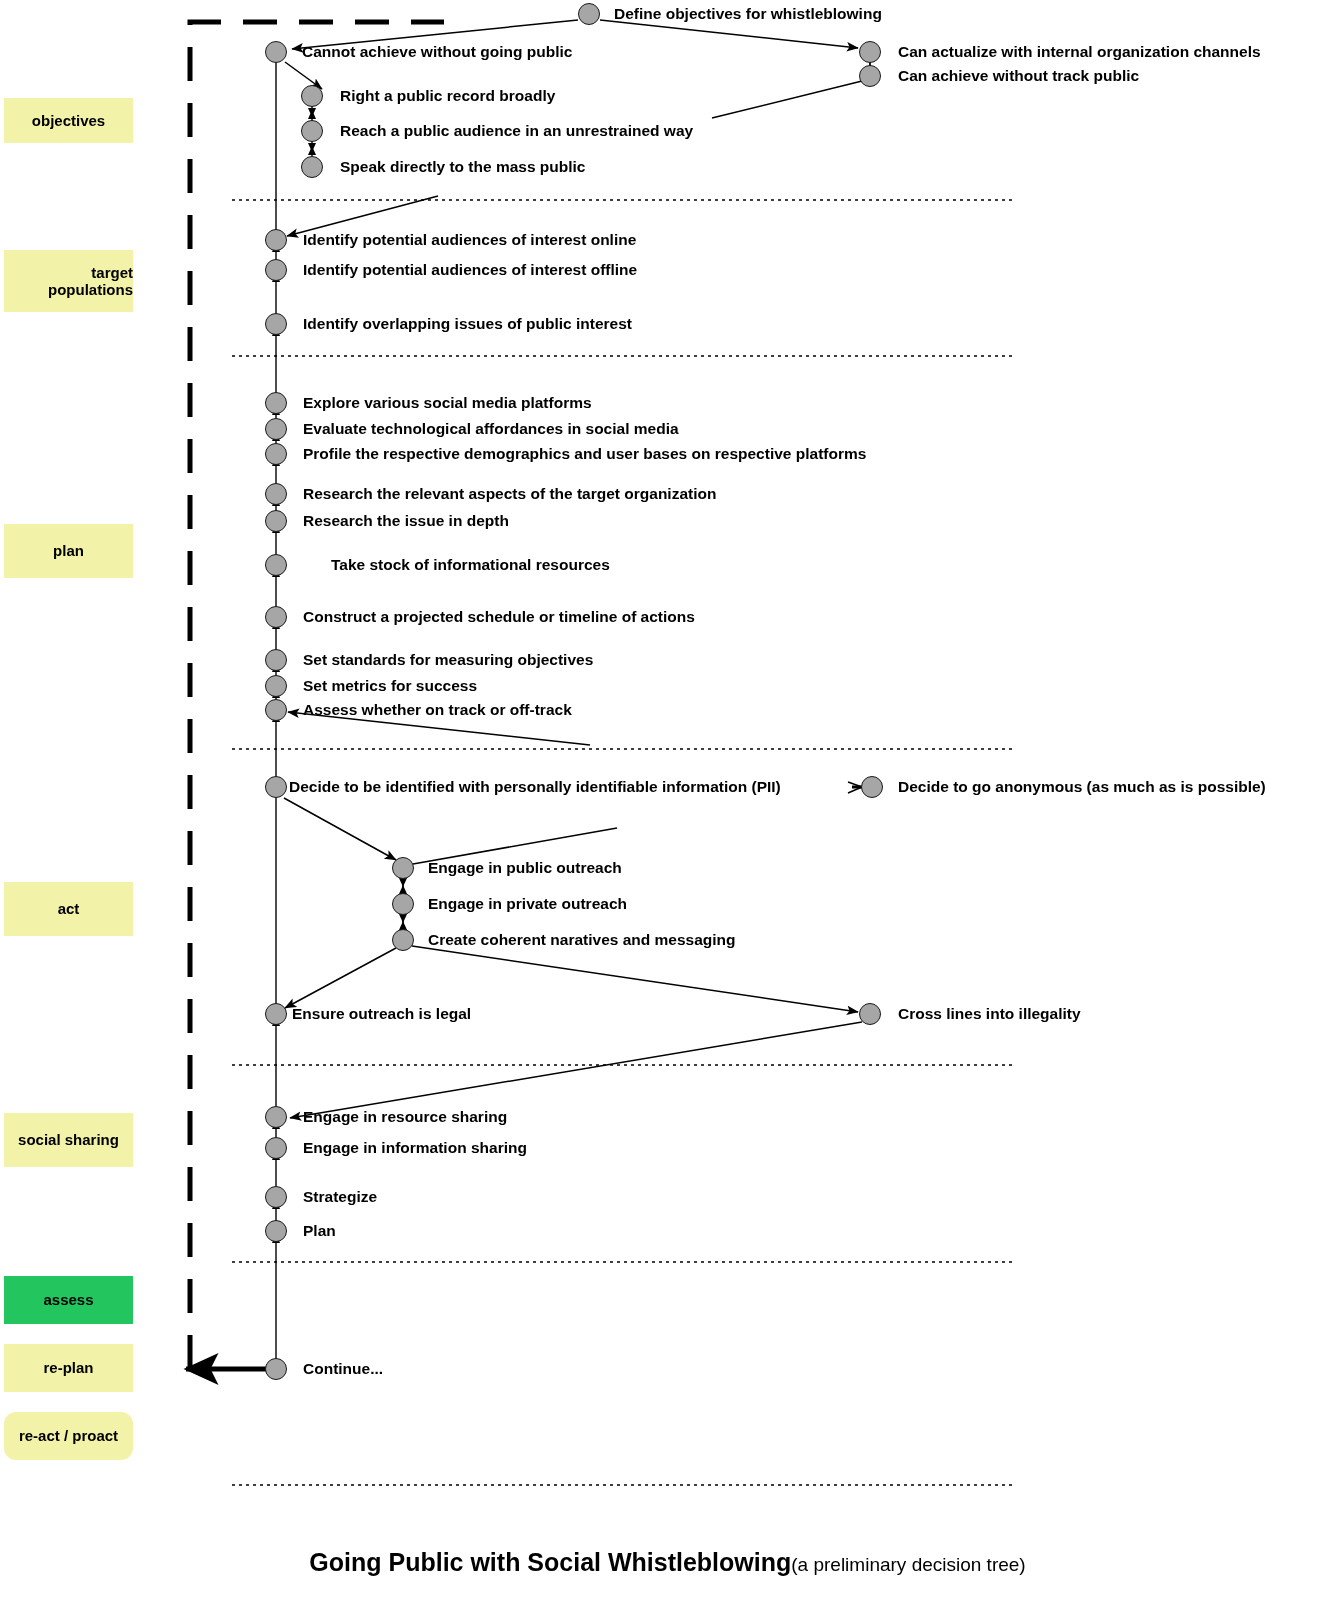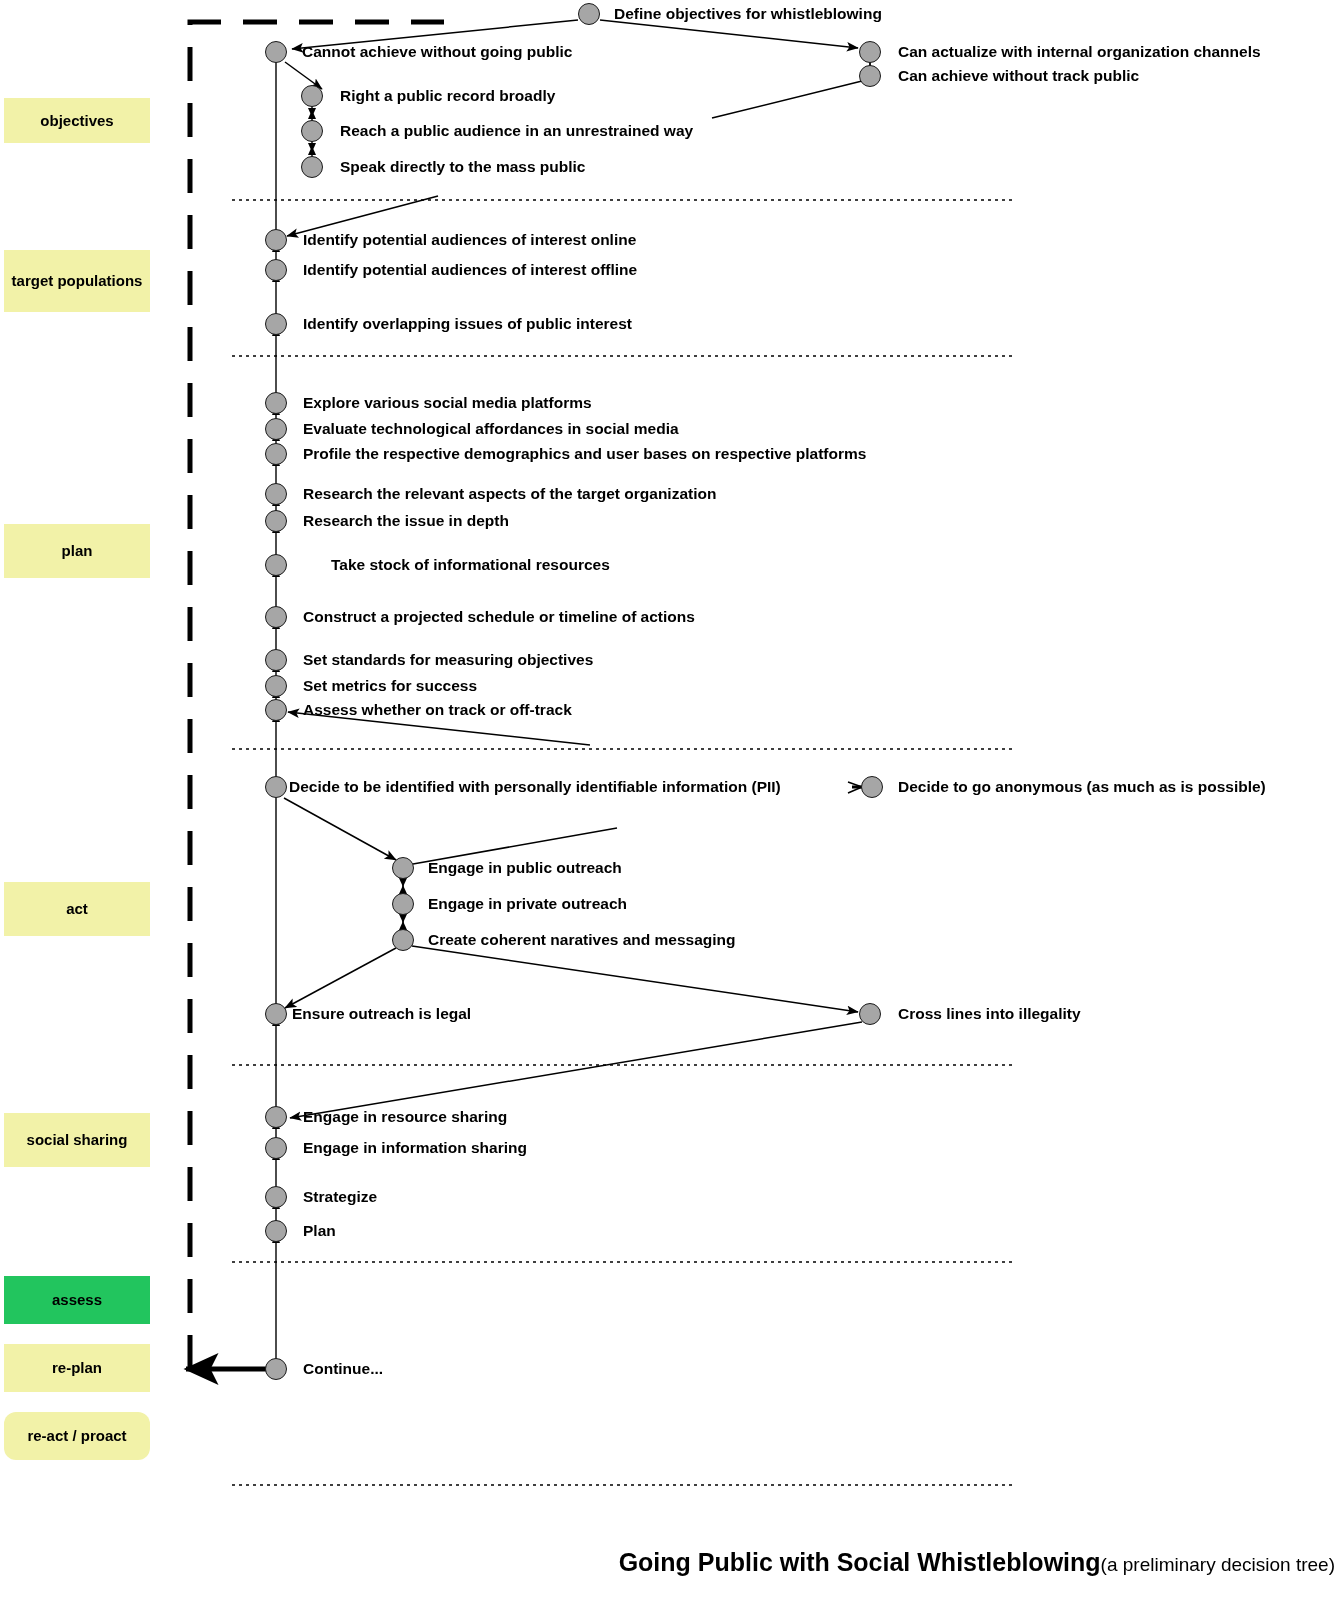--- a/index.html
+++ b/index.html
@@ -22,30 +22,30 @@
     position: absolute;
     left: 0;
     top: 0;
     width: 1335px;
     height: 1612px;
     pointer-events: none;
   }
   .phase-label {
     position: absolute;
     left: 4px;
-    width: 146px;
+    width: 129px;
     background: #f2f2a8;
     color: #000000;
     font-size: 15px;
     font-weight: bold;
     font-family: "Liberation Sans", sans-serif;
     display: flex;
     align-items: center;
     justify-content: center;
-    text-align: left;
+    text-align: right;
     line-height: 1.15;
     box-sizing: border-box;
   }
   .node {
     position: absolute;
     width: 22px;
     height: 22px;
     border-radius: 50%;
     background: #a6a6a6;
     border: 1.4px solid #1a1a1a;
@@ -60,21 +60,21 @@
     white-space: nowrap;
     font-family: "Liberation Sans", sans-serif;
     line-height: 1;
     z-index: 6;
   }
   .title-wrap {
     position: absolute;
     left: 0;
     top: 1548px;
     width: 1335px;
-    text-align: right;
+    text-align: center;
     z-index: 7;
   }
   .title-main {
     font-size: 25px;
     font-weight: bold;
     color: #000000;
     font-family: "Liberation Sans", sans-serif;
   }
   .title-sub {
     font-size: 19px;

